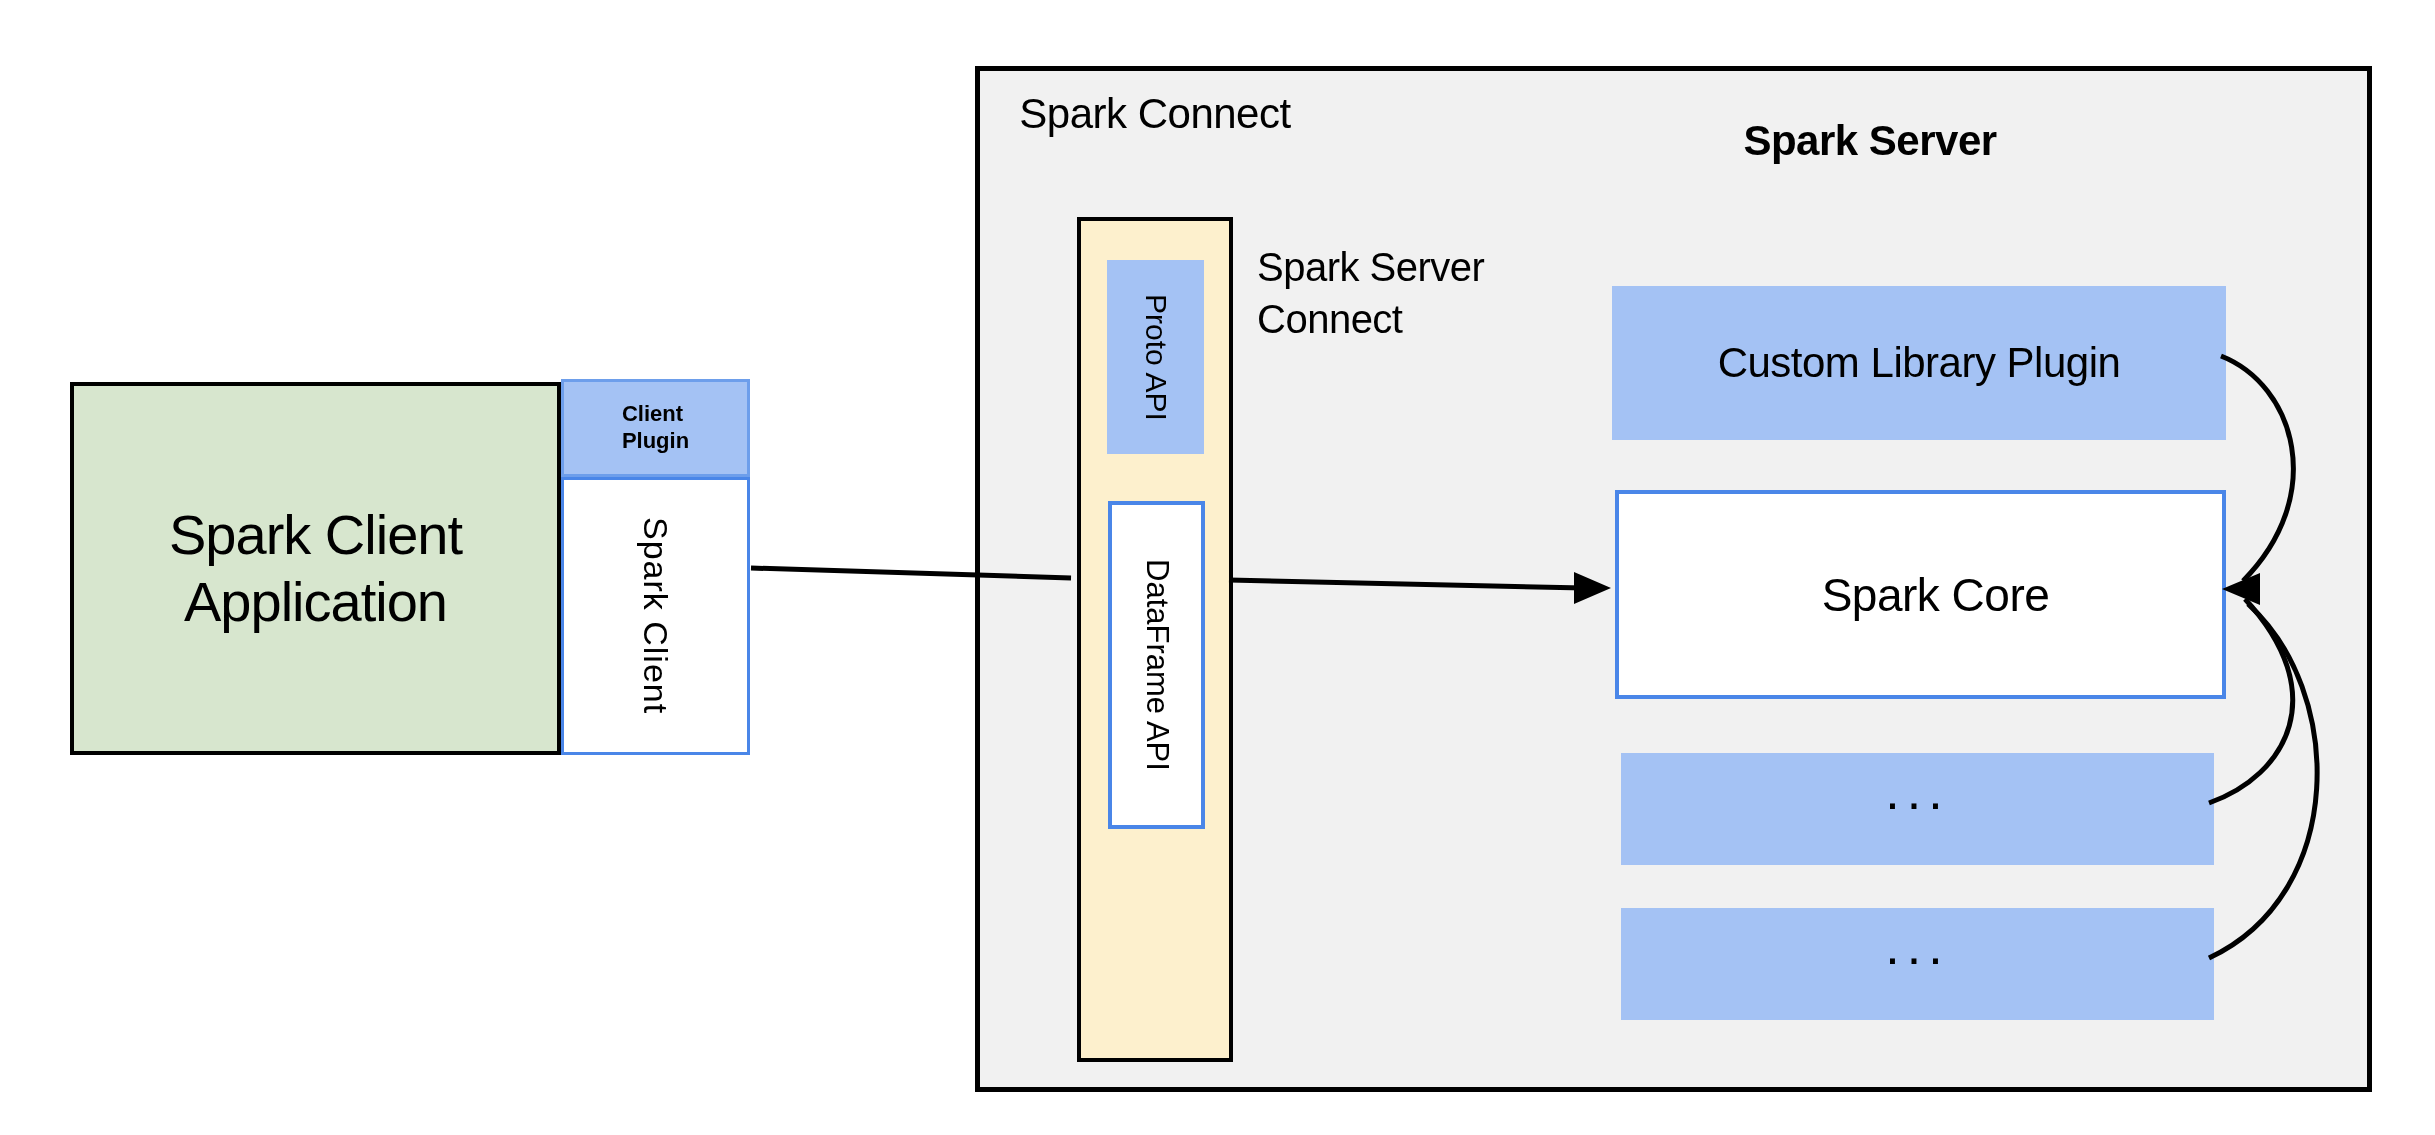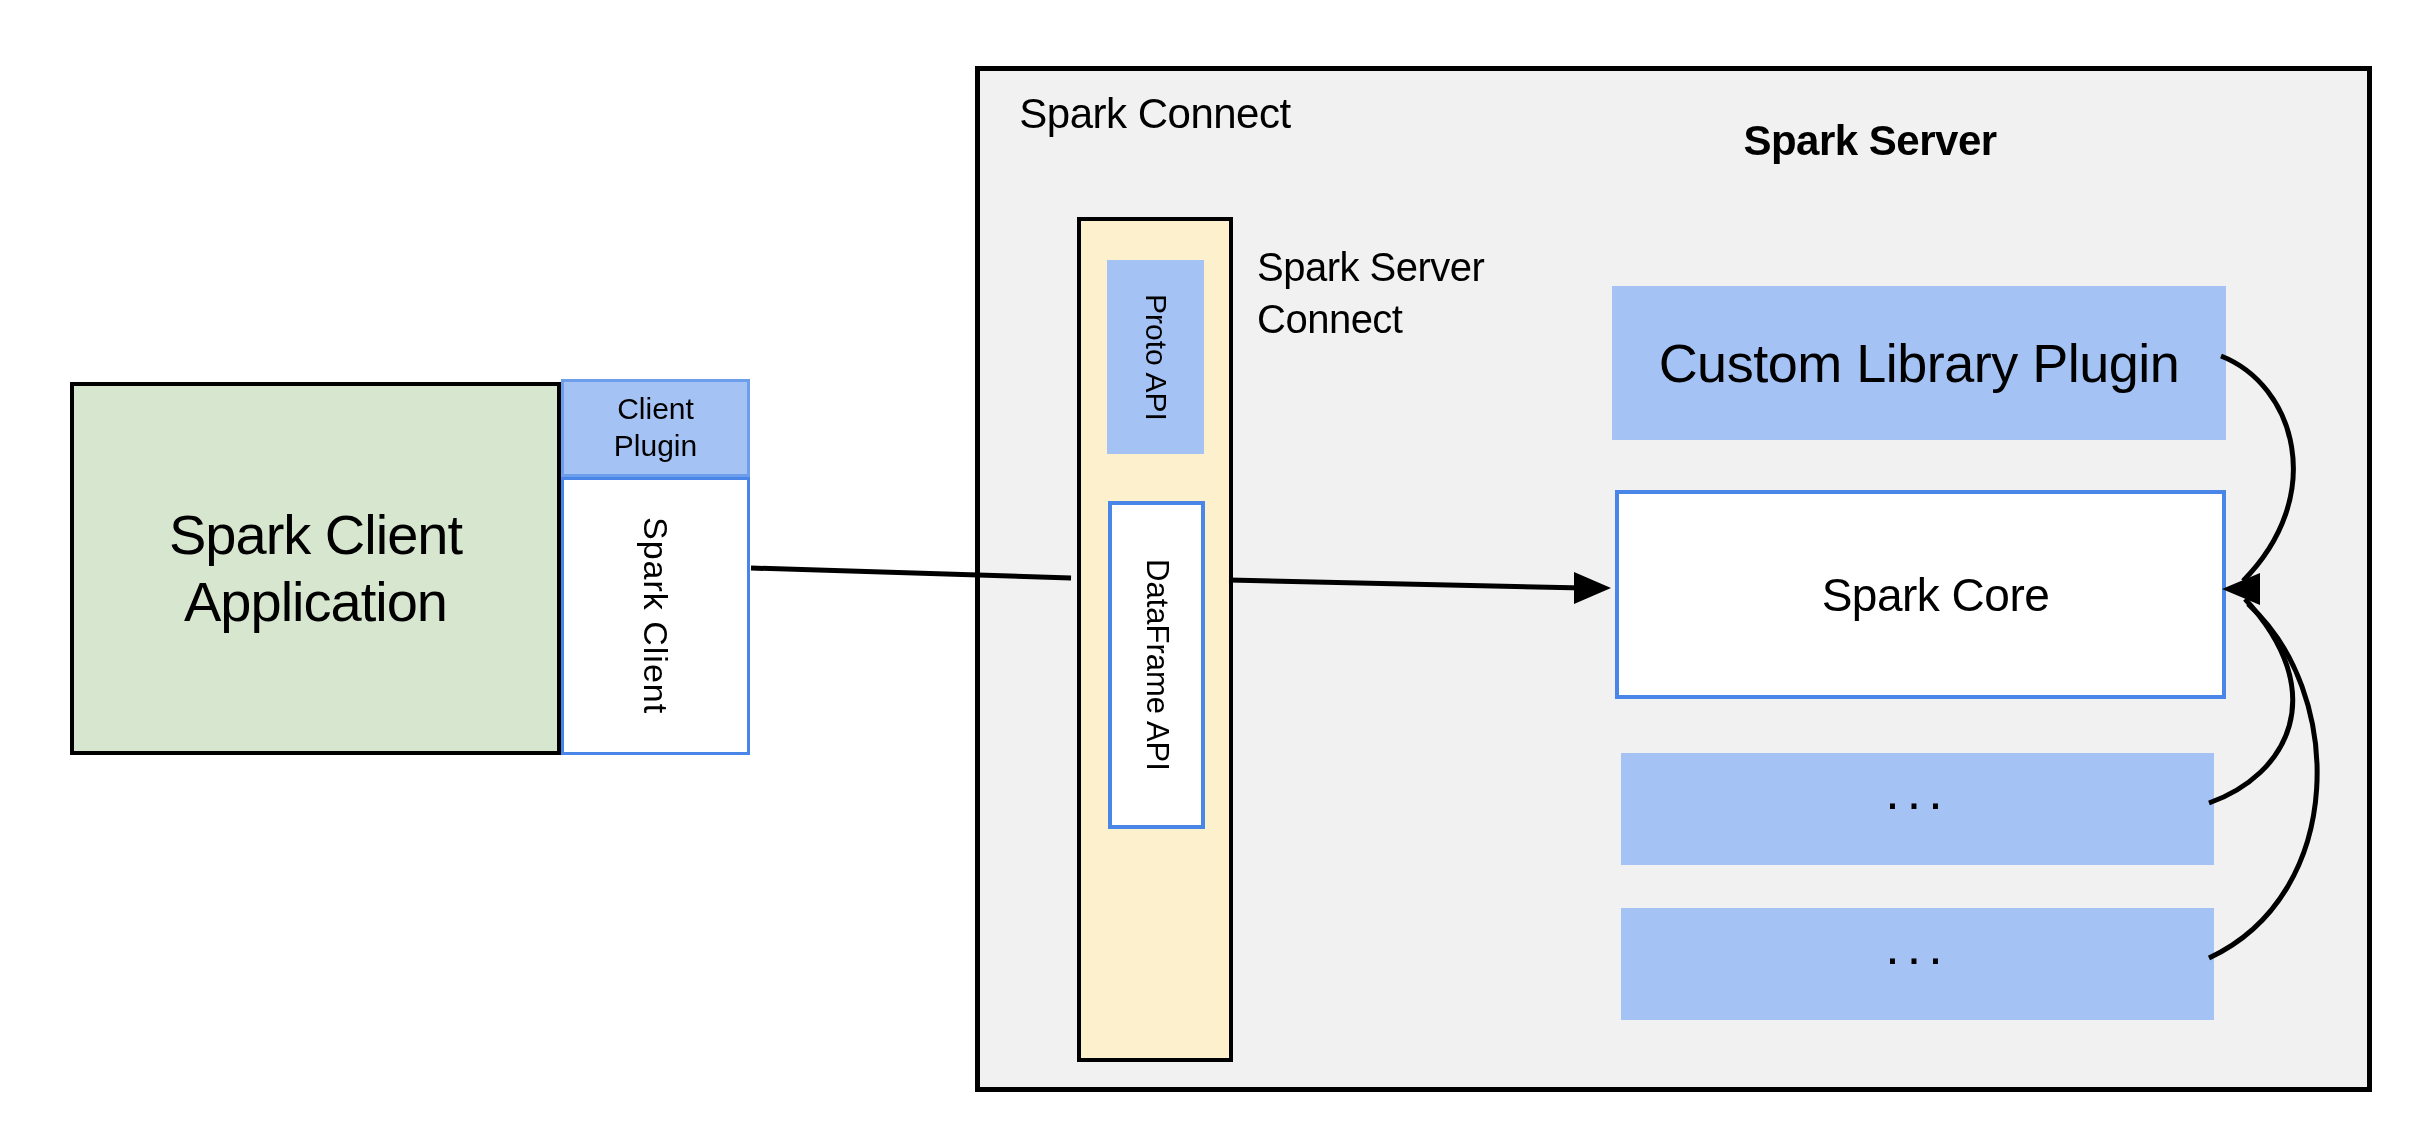--- a/index.html
+++ b/index.html
@@ -16,21 +16,21 @@
 
   
   .green-box{left:70px; top:382px; width:491px; height:373px;
     background:var(--green_fill); border:4px solid var(--line_black);
     display:flex; flex-direction:column; align-items:center; justify-content:center;}
   .app-label{font-size:56px; line-height:1.18; letter-spacing:-1px; text-align:center;}
 
   .package-box{left:561px; top:379px; width:189px; height:98px;
     background:var(--blue_fill); border:3px solid var(--blue_border);
     display:flex; flex-direction:column; align-items:center; justify-content:center; z-index:3;}
-  .package-label{font-size:30px; line-height:1.22; text-align:center;}
+  .package-label{font-size:22px; line-height:1.22; font-weight:bold;}
 
   .client-box{left:561px; top:477px; width:189px; height:278px;
     background:#fff; border:3px solid var(--strong_blue_border);
     display:flex; align-items:center; justify-content:center; z-index:3;}
   .vtext{writing-mode:vertical-rl; text-orientation:mixed; white-space:nowrap;}
   .client-vlabel{font-size:34px; letter-spacing:1px;}
 
   
   .server-panel{left:975px; top:66px; width:1397px; height:1026px;
     background:var(--panel_gray); border:5px solid var(--line_black);}
@@ -48,21 +48,21 @@
   .dataframe-box{left:27px; top:280px; width:97px; height:328px; background:#fff;
     border:4px solid var(--strong_blue_border);
     display:flex; align-items:center; justify-content:center;}
   .dataframe-label{font-size:31px;}
 
   .library-label{left:277px; top:170px; width:330px; text-align:left;
     font-size:40px; line-height:1.3; letter-spacing:-0.5px;}
 
   .plugin-box{left:632px; top:215px; width:614px; height:154px; background:var(--blue_fill);
     display:flex; align-items:center; justify-content:center;}
-  .plugin-label{font-size:54px; letter-spacing:-0.5px;}
+  .plugin-label{font-size:42px; letter-spacing:-0.5px;}
 
   .core-box{left:635px; top:419px; width:611px; height:209px; background:#fff;
     border:4px solid var(--strong_blue_border);
     display:flex; align-items:center; justify-content:center;}
   .core-label{font-size:46px; letter-spacing:-0.5px;margin-left:30px;}
 
   .dots-box{left:641px; width:593px; height:112px; background:var(--blue_fill);
     display:flex; align-items:center; justify-content:center;}
   .dots-box.top{top:682px;} .dots-box.bottom{top:837px;}
   .dots-label{font-size:52px; letter-spacing:7px; transform:translateY(-30%);}

